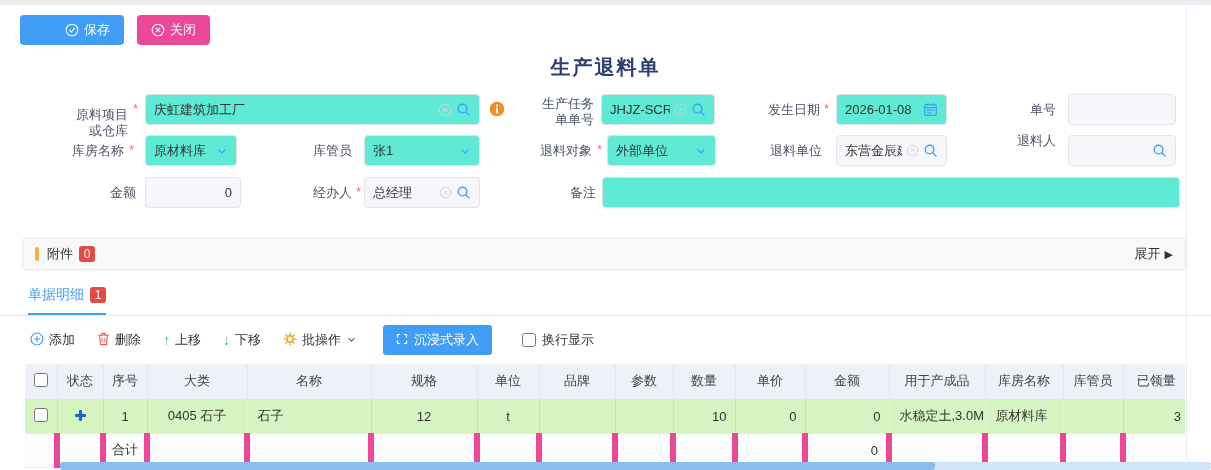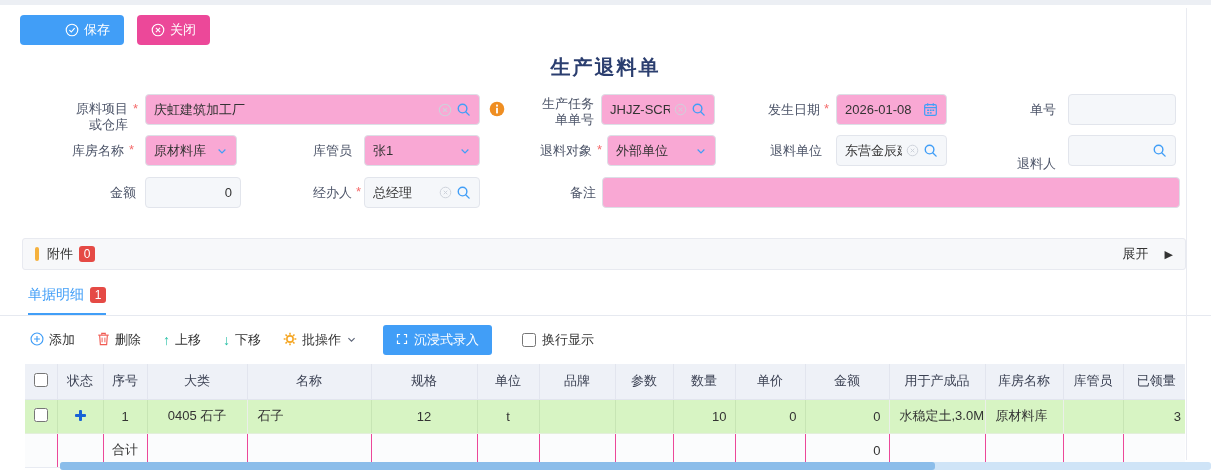--- a/index.html
+++ b/index.html
@@ -17,35 +17,35 @@
   .btn-close { background:#ec4899; }
   .btn .ic { display:inline-flex; }
 
   .title { text-align:center; margin-top:9px; font-size:20px; font-weight:bold; color:#2b3e6f; letter-spacing:2px; }
 
   
   .form { position:relative; height:128px; margin-top:12px; font-size:13px; color:#414855; }
   .ab { position:absolute; }
   .lab { text-align:right; line-height:1.25; color:#4c5468; }
   .req { color:#f56c6c; margin-left:2px; }
-  .ctl { height:31px; border:1px solid #dcdfe6; border-radius:4px; background:#f9a8d4;
+  .ctl { height:31px; border:1px solid #dcdfe6; border-radius:4px; background:#5eead4;
     display:flex; align-items:center; padding:0 8px; color:#333; }
   .ctl.dis { background:#f5f7fa; border-color:#e2e5ec; }
   .val { flex:1; white-space:nowrap; overflow:hidden; }
   .val.num { text-align:right; }
   .cicon { display:inline-flex; margin-left:4px; flex-shrink:0; }
 
   
   .attach-bar { margin:17px 25px 0 22px; height:32px; background:#f7f8fa; border:1px solid #e8eaf0;
     border-radius:3px; display:flex; align-items:center; padding:5px 12px; font-size:13px; color:#333; }
   .attach-mark { width:4px; height:14px; background:#f5b13d; border-radius:2px; margin-right:8px; }
   .badge { display:inline-block; min-width:16px; height:16px; line-height:16px; padding:0 4px;
     background:#e54a45; color:#fff; font-size:12px; text-align:center; border-radius:3px; margin-left:6px; }
   .attach-spacer { flex:1; }
-  .expand { display:flex; align-items:center; gap:16px; color:#333; cursor:pointer; }
+  .expand { display:flex; align-items:center; gap:4px; color:#333; cursor:pointer; }
   .expand .tri { font-size:11px; color:#333; }
 
   
   .tab-row { margin-top:16px; padding-left:28px; border-bottom:1px solid #e6e9f0; display:flex; }
   .tab { display:flex; align-items:center; padding-bottom:9px; border-bottom:2px solid #419ef7;
     color:#419ef7; font-size:14px; cursor:pointer; }
 
   
   .grid-toolbar { display:flex; align-items:center; padding:9px 0 9px 30px; gap:22px; font-size:13px; color:#333; }
   .tool { display:inline-flex; align-items:center; gap:5px; cursor:pointer; }
@@ -58,21 +58,21 @@
 
   
   .tbl-wrap { margin-left:25px; width:1160px; overflow:hidden; }
   table { width:1164px; table-layout:fixed; border-collapse:collapse; font-size:13px; color:#333; }
   thead th { background:#eef1f7; height:35px; font-weight:normal; color:#3c4254;
     border-right:1px solid #e2e5ee; border-bottom:1px solid #e2e5ee; text-align:center; }
   thead th:last-child { border-right:none; }
   tr.data-row td { background:#d7f4c3; height:34px; border-right:1px solid rgba(90,120,70,.12);
     border-bottom:1px solid #e3efdb; }
   tr.data-row td:last-child { border-right:none; }
-  tr.total-row td { background:#fbfcfd; height:34px; border-right:1px solid #ec4899; border-bottom:1px solid #e8ebf2; }
+  tr.total-row td { background:#fbfcfd; height:34px; border-right:6px solid #ec4899; border-bottom:1px solid #e8ebf2; }
   tr.total-row td:last-child { border-right:none; }
   td.c { text-align:center; } td.l { text-align:left; padding-left:10px; white-space:nowrap; overflow:hidden; }
   td.r { text-align:right; padding-right:8px; }
   .row-plus { position:relative; width:11px; height:11px; display:inline-block; }
   .row-plus::before { content:""; position:absolute; left:4px; top:0; width:3px; height:11px; background:#1762d6; border-radius:1px; }
   .row-plus::after  { content:""; position:absolute; top:4px; left:0; width:11px; height:3px; background:#1762d6; border-radius:1px; }
   input[type=checkbox] { width:14px; height:14px; }
 
   
   .hscroll { position:absolute; left:60px; bottom:0; width:1151px; height:8px; background:#cfe4f7; border-radius:3px; }
@@ -102,21 +102,21 @@
         </svg>
     </span>
     <span>关闭</span>
   </button>
 </div>
 
 <div class="title">生产退料单</div>
 
 <div class="form">
 
-  <div class="ab lab" style="left:50px;top:8px;width:78px;">
+  <div class="ab lab" style="left:50px;top:14px;width:78px;">
     <div>原料项目</div>
     <div>或仓库</div>
   </div>
   <span class="ab req" style="left:131px;top:8px;">*</span>
   <div class="ab ctl" style="left:145px;top:1px;width:335px;">
     <span class="val">庆虹建筑加工厂</span>
     <span class="cicon">
       <svg width="14" height="14" viewBox="0 0 16 16">
           <circle cx="8" cy="8" r="6.5" fill="none" stroke="#cdd2da" stroke-width="1.2"></circle>
           <path d="M5.8 5.8l4.4 4.4M10.2 5.8l-4.4 4.4" stroke="#cdd2da" stroke-width="1.2"></path>
@@ -228,21 +228,21 @@
         </svg>
     </span>
     <span class="cicon">
       <svg width="15" height="15" viewBox="0 0 16 16">
           <circle cx="7" cy="7" r="4.6" fill="none" stroke="#419ef7" stroke-width="1.5"></circle>
           <path d="M10.6 10.6 14 14" stroke="#419ef7" stroke-width="1.5" stroke-linecap="round"></path>
         </svg>
     </span>
   </div>
 
-  <div class="ab lab" style="left:1008px;top:64px;width:48px;font-family:Liberation Mono, monospace;">
+  <div class="ab lab" style="left:1008px;top:40px;width:48px;">
     <span>退料人</span></div>
   <div class="ab ctl dis" style="left:1068px;top:42px;width:108px;">
     <span class="val"></span>
     <span class="cicon">
       <svg width="15" height="15" viewBox="0 0 16 16">
           <circle cx="7" cy="7" r="4.6" fill="none" stroke="#419ef7" stroke-width="1.5"></circle>
           <path d="M10.6 10.6 14 14" stroke="#419ef7" stroke-width="1.5" stroke-linecap="round"></path>
         </svg>
     </span>
   </div>

